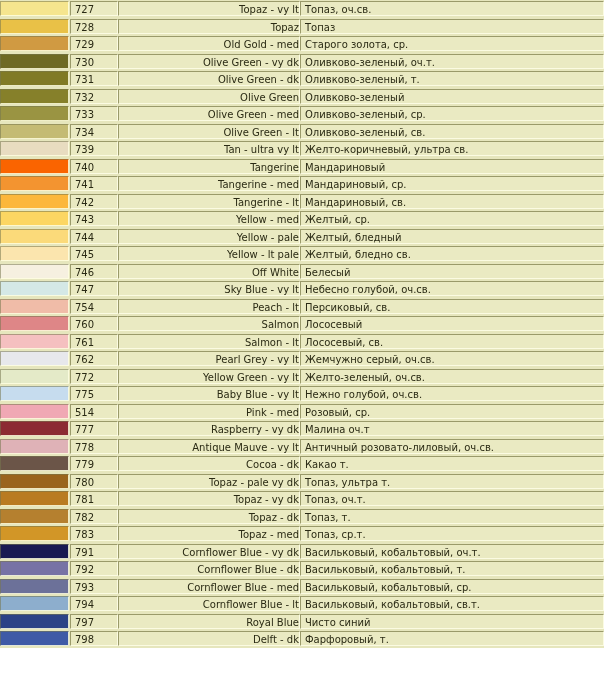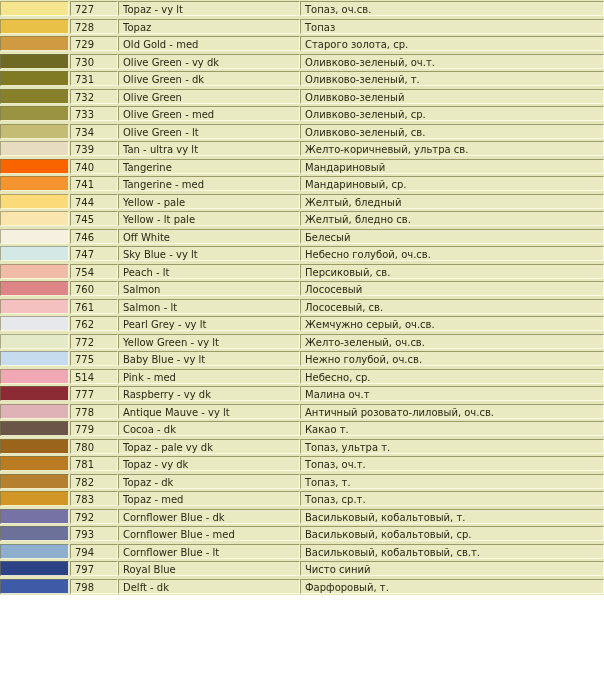--- a/index.html
+++ b/index.html
@@ -62,21 +62,21 @@
     border-left: 1px solid #9a9a6a;
     border-right: 1px solid #fbfbe2;
     border-bottom: 1px solid #fbfbe2;
     padding-left: 4px;
     font-size: 10px;
     color: #2a2a14;
     white-space: nowrap;
     overflow: hidden;
   }
   td.num-cell   { width: 48px; }
-  td.name-cell  { width: 182px; }
+  td.name-cell  { width: 182px; text-align: right; }
   td.ru-cell    { width: 304px; }
   td.ru-cell .cellbox { border-right: 1px solid #fbfbe2; }
 </style>
 </head>
 <body>
 
 <table id="color-table">
   <tbody>
       <tr>
         <td class="swatch-cell">
@@ -227,20 +227,48 @@
         </td>
         <td class="data-cell name-cell">
           <span class="cellbox">Tangerine - med</span>
         </td>
         <td class="data-cell ru-cell">
           <span class="cellbox">Мандариновый, ср.</span>
         </td>
       </tr>
       <tr>
         <td class="swatch-cell">
+          <span class="swatch" style="background: rgb(252, 183, 59);"></span>
+        </td>
+        <td class="data-cell num-cell">
+          <span class="cellbox">742</span>
+        </td>
+        <td class="data-cell name-cell">
+          <span class="cellbox">Tangerine - lt</span>
+        </td>
+        <td class="data-cell ru-cell">
+          <span class="cellbox">Мандариновый, св.</span>
+        </td>
+      </tr>
+      <tr>
+        <td class="swatch-cell">
+          <span class="swatch" style="background: rgb(252, 214, 98);"></span>
+        </td>
+        <td class="data-cell num-cell">
+          <span class="cellbox">743</span>
+        </td>
+        <td class="data-cell name-cell">
+          <span class="cellbox">Yellow - med</span>
+        </td>
+        <td class="data-cell ru-cell">
+          <span class="cellbox">Желтый, ср.</span>
+        </td>
+      </tr>
+      <tr>
+        <td class="swatch-cell">
           <span class="swatch" style="background: rgb(251, 218, 122);"></span>
         </td>
         <td class="data-cell num-cell">
           <span class="cellbox">744</span>
         </td>
         <td class="data-cell name-cell">
           <span class="cellbox">Yellow - pale</span>
         </td>
         <td class="data-cell ru-cell">
           <span class="cellbox">Желтый, бледный</span>
@@ -376,21 +404,21 @@
         <td class="swatch-cell">
           <span class="swatch" style="background: rgb(240, 168, 180);"></span>
         </td>
         <td class="data-cell num-cell">
           <span class="cellbox">514</span>
         </td>
         <td class="data-cell name-cell">
           <span class="cellbox">Pink - med</span>
         </td>
         <td class="data-cell ru-cell">
-          <span class="cellbox">Небесно, ср.</span>
+          <span class="cellbox">Розовый, ср.</span>
         </td>
       </tr>
       <tr>
         <td class="swatch-cell">
           <span class="swatch" style="background: rgb(140, 43, 51);"></span>
         </td>
         <td class="data-cell num-cell">
           <span class="cellbox">777</span>
         </td>
         <td class="data-cell name-cell">
@@ -475,20 +503,34 @@
           <span class="swatch" style="background: rgb(210, 150, 39);"></span>
         </td>
         <td class="data-cell num-cell">
           <span class="cellbox">783</span>
         </td>
         <td class="data-cell name-cell">
           <span class="cellbox">Topaz - med</span>
         </td>
         <td class="data-cell ru-cell">
           <span class="cellbox">Топаз, ср.т.</span>
+        </td>
+      </tr>
+      <tr>
+        <td class="swatch-cell">
+          <span class="swatch" style="background: rgb(25, 26, 82);"></span>
+        </td>
+        <td class="data-cell num-cell">
+          <span class="cellbox">791</span>
+        </td>
+        <td class="data-cell name-cell">
+          <span class="cellbox">Cornflower Blue - vy dk</span>
+        </td>
+        <td class="data-cell ru-cell">
+          <span class="cellbox">Васильковый, кобальтовый, оч.т.</span>
         </td>
       </tr>
       <tr>
         <td class="swatch-cell">
           <span class="swatch" style="background: rgb(119, 114, 165);"></span>
         </td>
         <td class="data-cell num-cell">
           <span class="cellbox">792</span>
         </td>
         <td class="data-cell name-cell">

